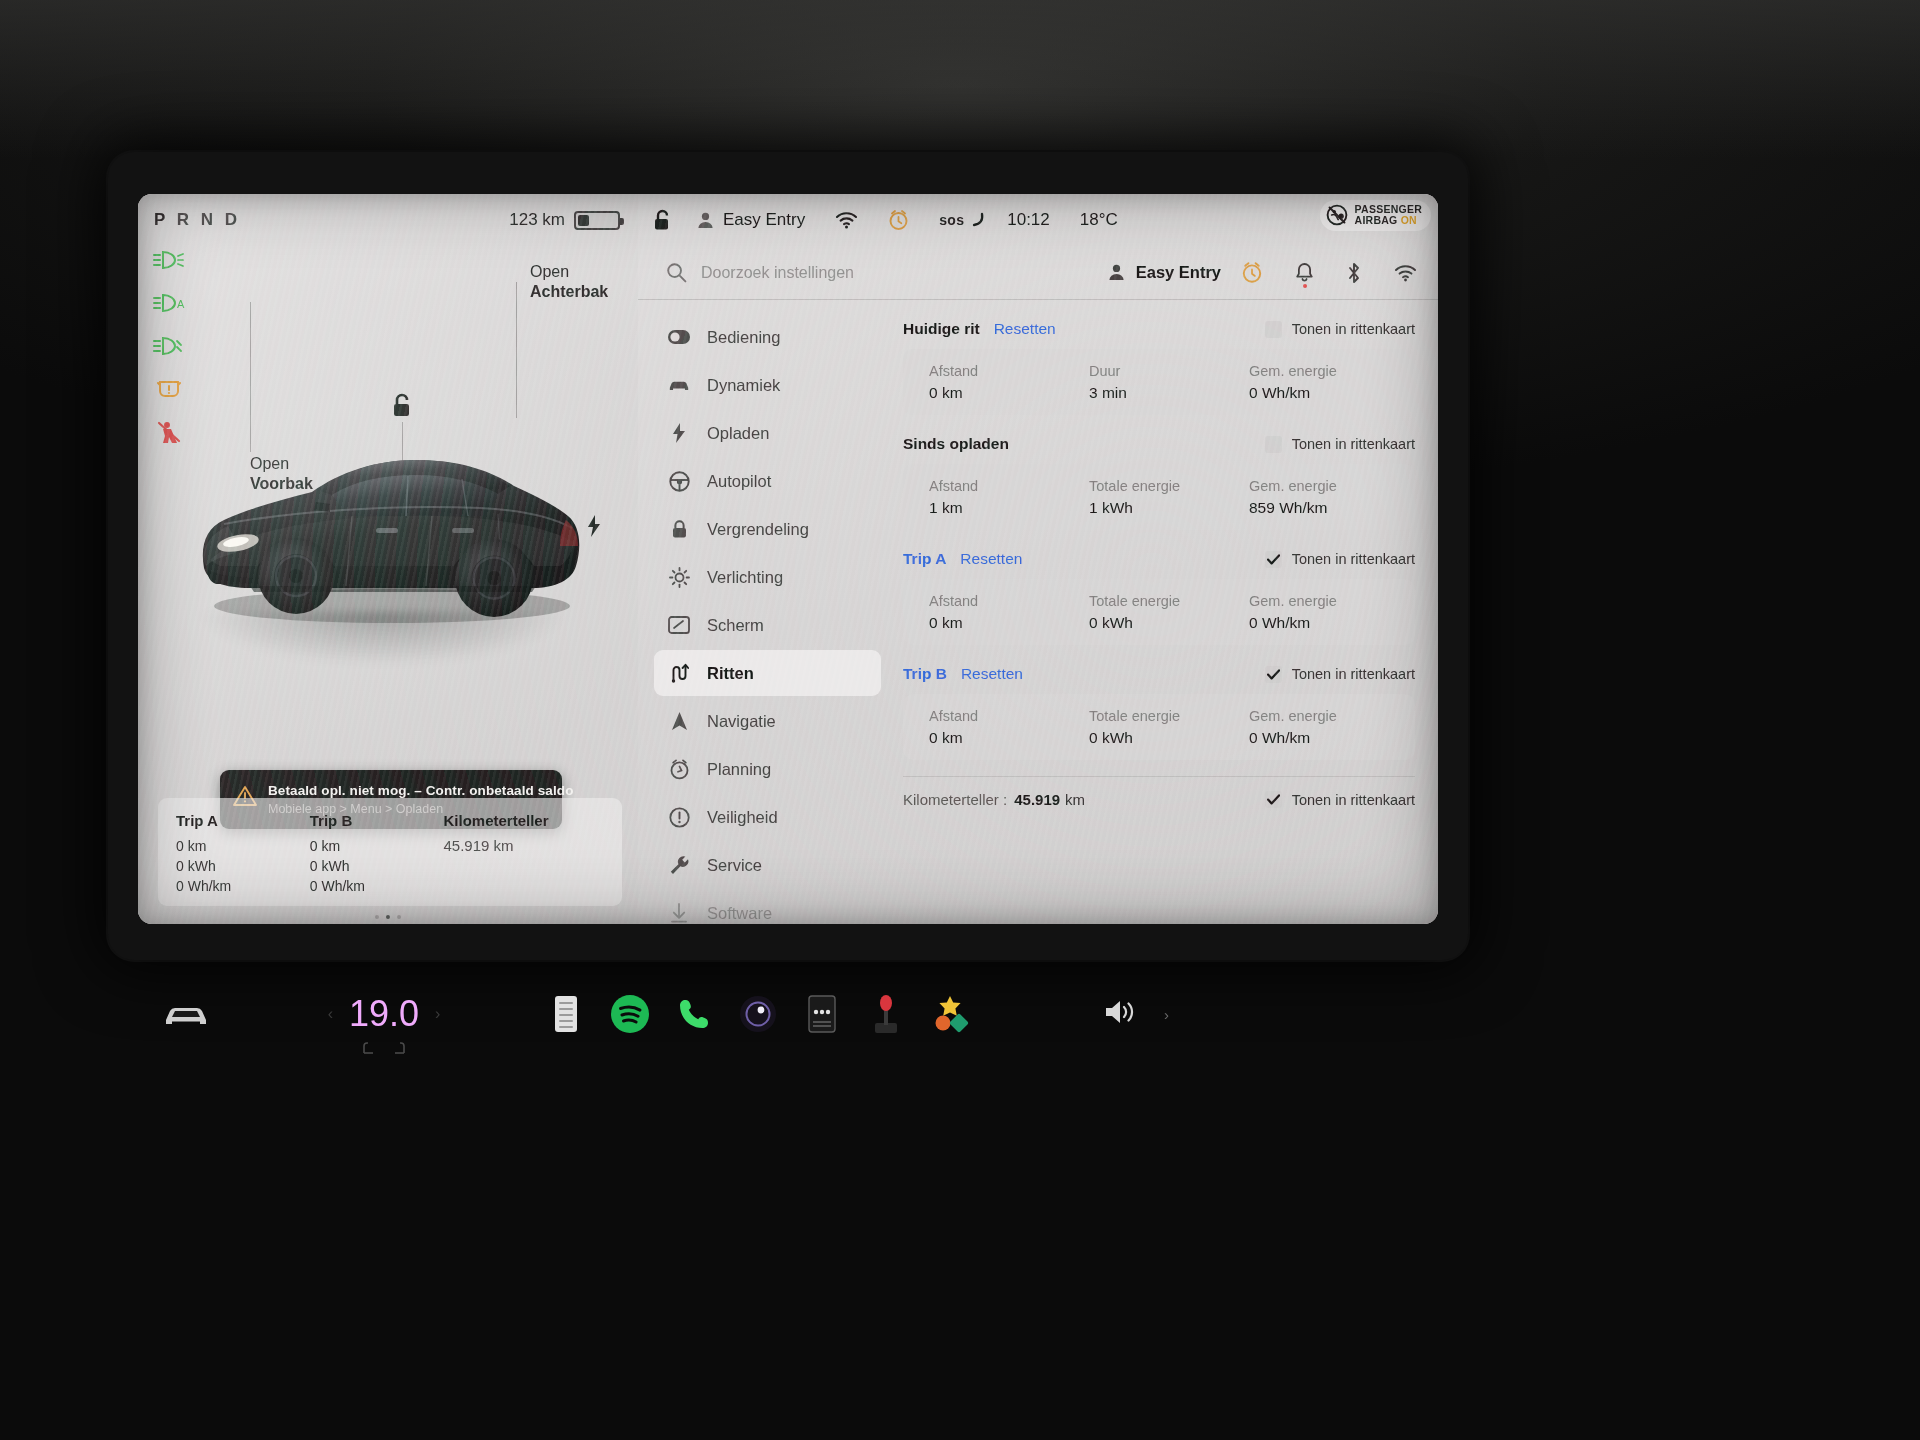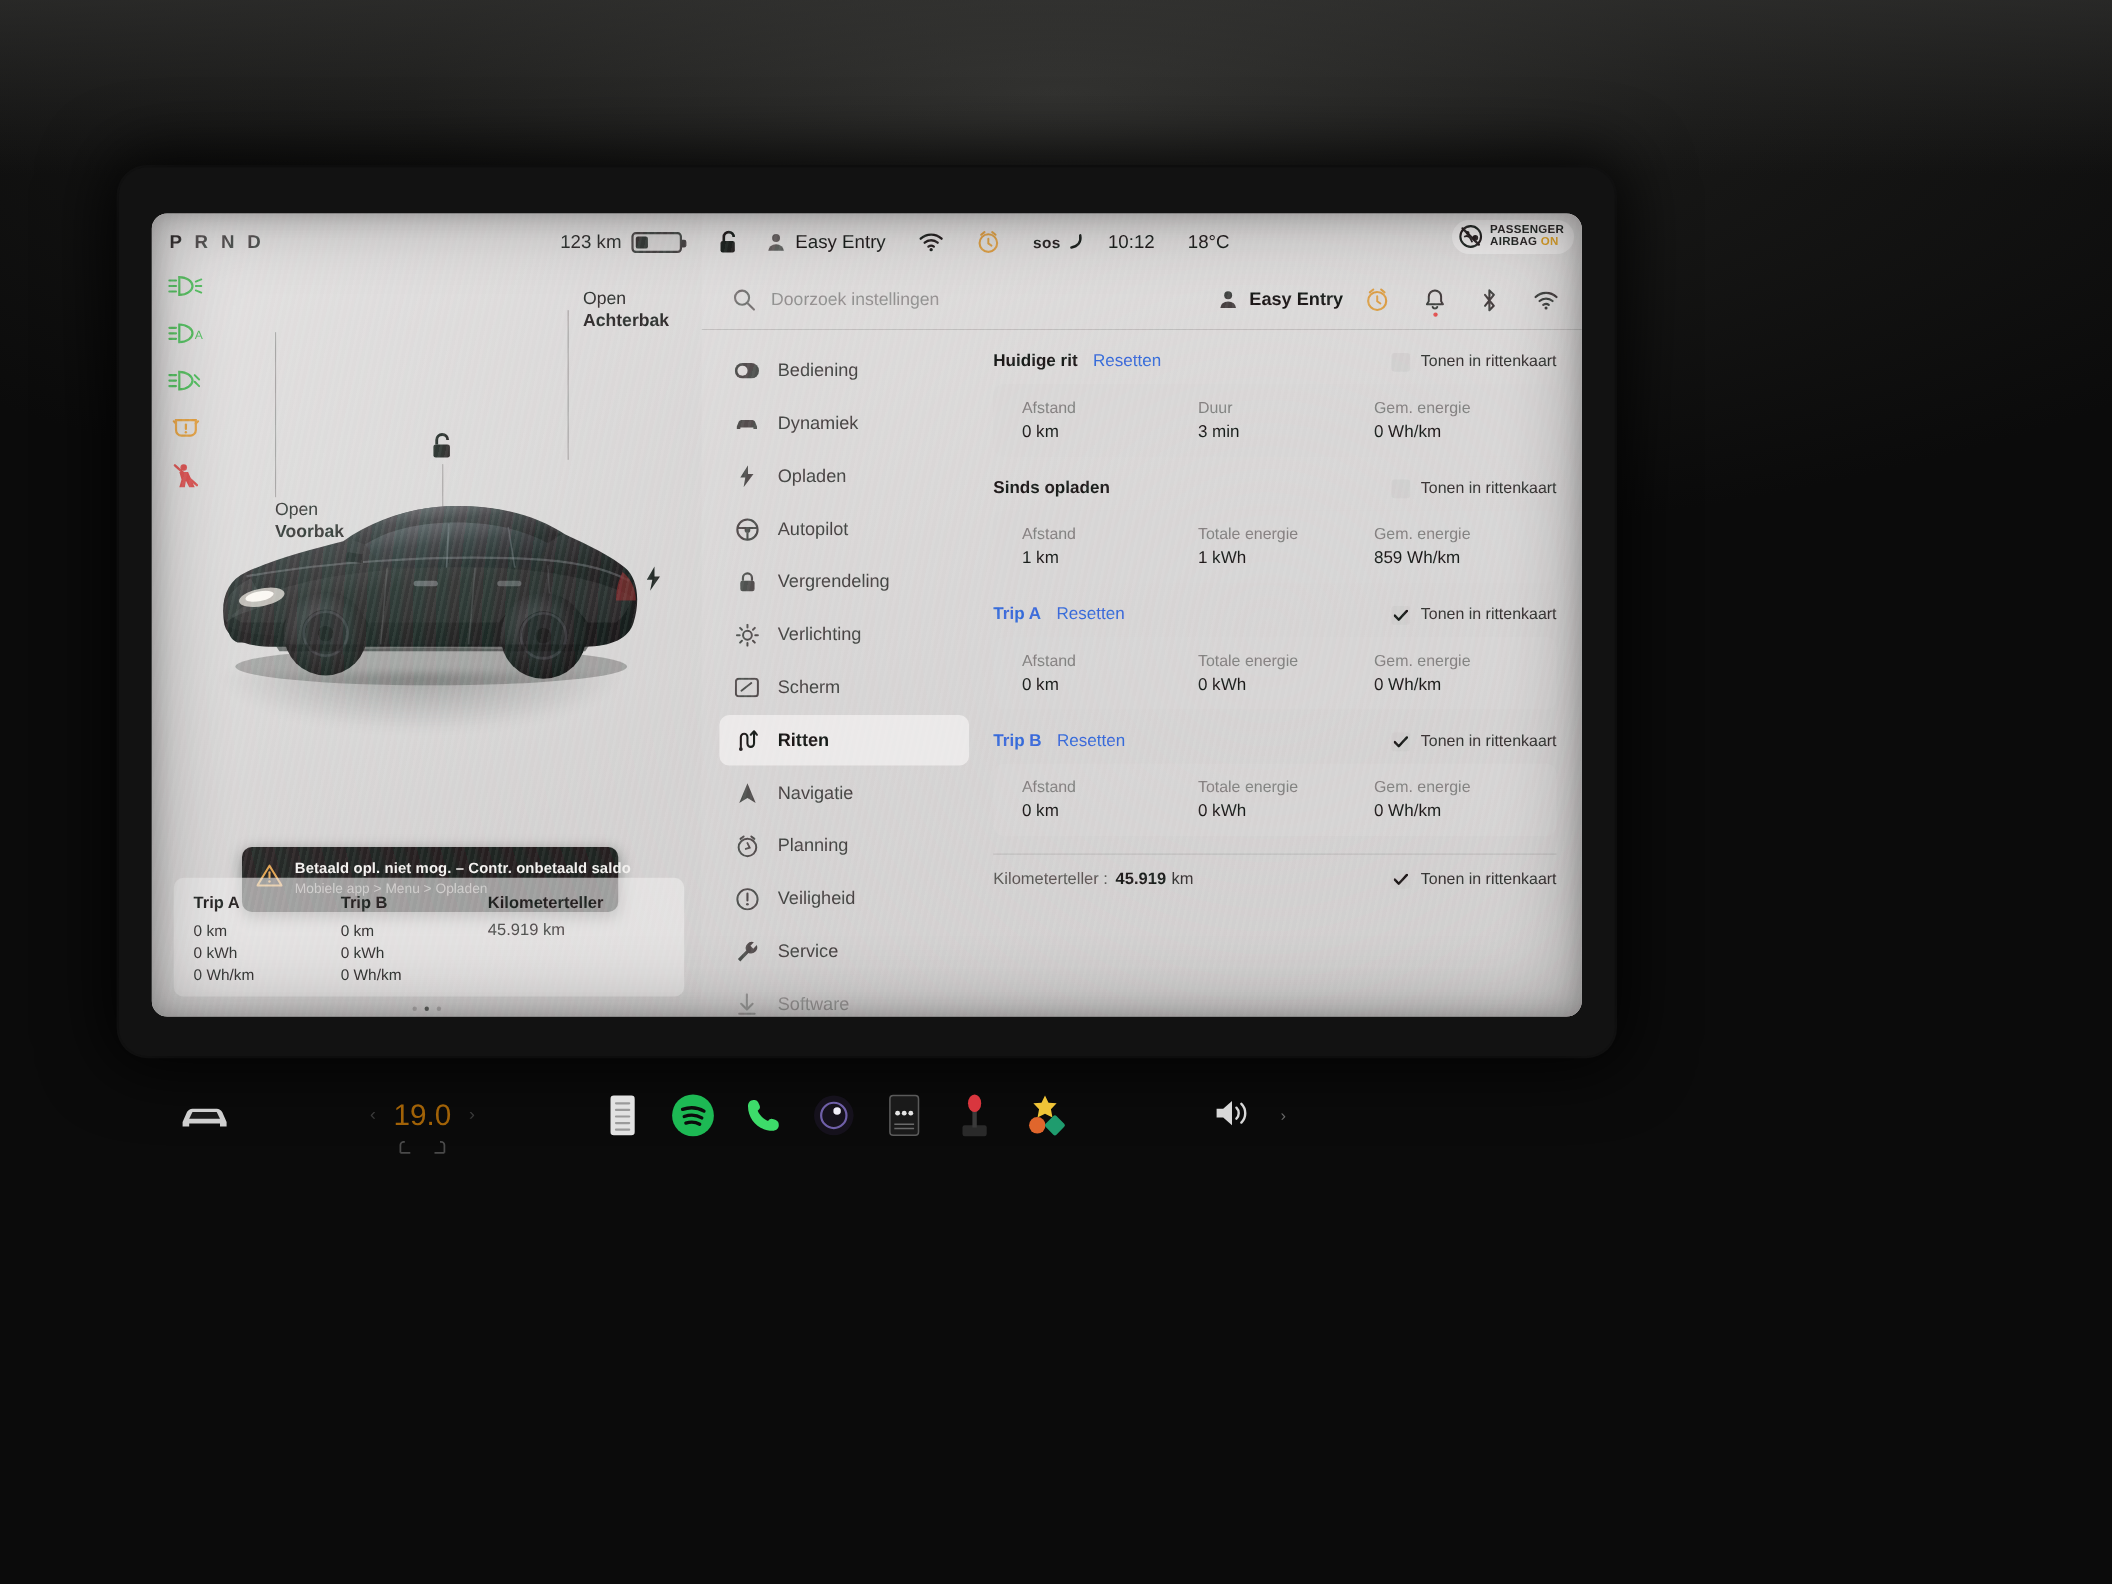--- a/index.html
+++ b/index.html
@@ -254,21 +254,21 @@
   #odo-row .sh-right{ margin-left:auto; display:flex; align-items:center; gap:10px;}
 
   
   #dock{
     position:absolute; left: 138px; top: 980px; width: 1300px; height: 68px;
     display:flex; align-items:center;
   }
   .dock-item{ display:flex; align-items:center; justify-content:center; }
   #dock-car{ width: 96px; }
   #dock-climate{ width: 300px; display:flex; align-items:center; justify-content:center; gap:16px; position:relative;}
-  #dock-climate .temp{ font-size:27px; color:#a16207; font-weight:400; }
+  #dock-climate .temp{ font-size:36px; color:#f0abfc; font-weight:400; }
   #dock-climate .arrow{ font-size:16px; color:#3a3a3a; }
   #dock-climate .seat-row{ position:absolute; bottom:-20px; left:50%; transform:translateX(-50%); display:flex; gap:14px;}
   .dock-app{ width: 64px; display:flex; align-items:center; justify-content:center; }
   #dock-vol{ margin-left: 120px; display:flex; align-items:center; gap: 28px;}
   #dock-vol .chev{ color:#6a6a6a; font-size:15px;}
 </style>
 </head>
 <body>
 
 <div id="photo-bg"></div>

